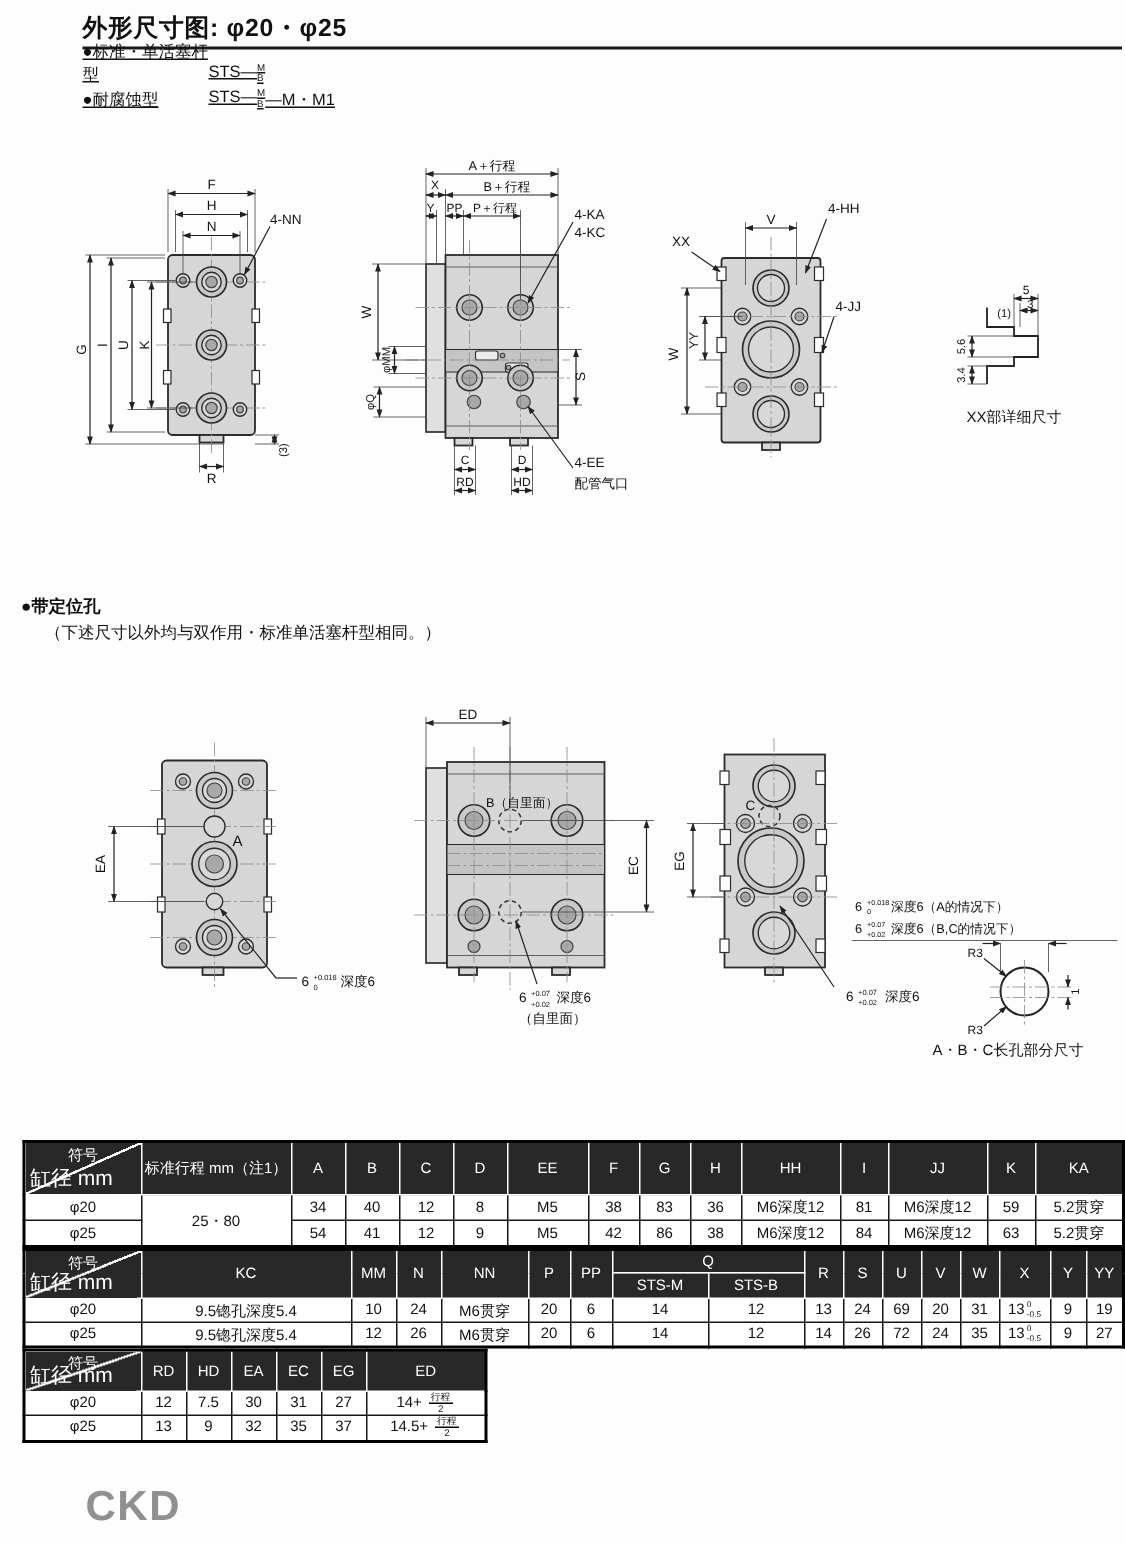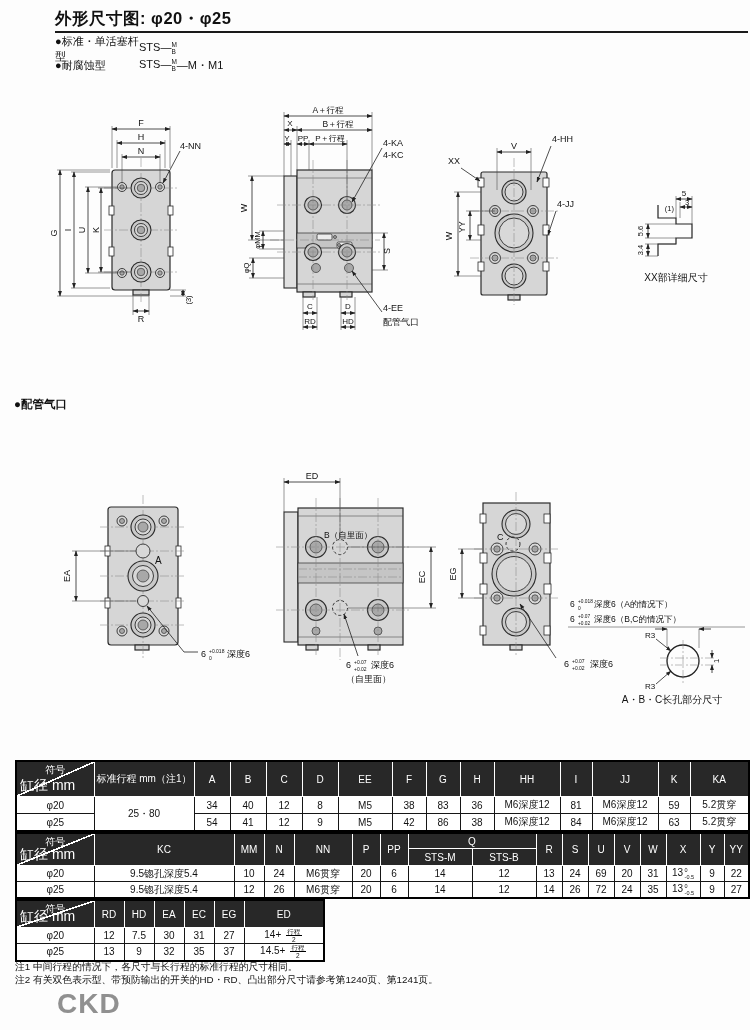--- a/index.html
+++ b/index.html
@@ -4,21 +4,21 @@
 <style>
   html,body{margin:0;padding:0;}
   .page{position:relative;width:750px;height:1030px;background:#fdfdfd;overflow:hidden;
         font-family:"Liberation Sans","DejaVu Sans",sans-serif;color:#111;}
   #art{position:absolute;left:0;top:0;pointer-events:none;}
   #art text{font-family:"Liberation Sans","DejaVu Sans",sans-serif;fill:#111;}
 
   .title{position:absolute;left:55px;top:8px;font-size:16.5px;font-weight:bold;letter-spacing:.5px;}
   .rule{position:absolute;left:55px;top:31px;width:693px;height:2px;background:#1a1a1a;}
   .models{position:absolute;left:55px;top:40px;}
-  .model-row{display:flex;font-size:11px;height:17px;align-items:center;}
+  .model-row{display:flex;font-size:11px;height:17px;align-items:flex-end;text-decoration:underline;}
   .model-label{width:84px;}
   .code{display:flex;align-items:flex-start;}
   .frac{display:inline-flex;flex-direction:column;font-size:6.5px;line-height:1.05;margin-top:1px;}
 
   .sec2{position:absolute;left:14px;top:397px;font-size:11.5px;font-weight:bold;}
   .sec2sub{position:absolute;left:30px;top:414px;font-size:11px;}
 
   .tables{position:absolute;left:15px;top:760px;}
   table{border-collapse:collapse;table-layout:fixed;background:#fff;border:2px solid #000;}
   th{background:#282828;color:#fff;border:1.5px solid #fff;font-weight:normal;font-size:10px;padding:0;margin-top:41px;}
@@ -390,21 +390,22 @@
         <span>STS—</span>
         <span class="frac">
           <span>M</span>
           <span>B</span>
         </span>
         <span>—M・M1</span>
       </span>
     </div>
   </div>
 
-  <div class="sec2">●配管气口</div>
+  <div class="sec2">●带定位孔</div>
+  <div class="sec2sub">（下述尺寸以外均与双作用・标准单活塞杆型相同。）</div>
 
   <div class="tables">
 
     <table id="t1">
       <colgroup>
         <col style="width:78px">
           <col style="width:100px">
           <col style="width:36px">
           <col style="width:36px">
         <col style="width:36px">
@@ -541,21 +542,21 @@
           <td>69</td>
           <td>20</td>
           <td>31</td>
           <td>
             <span>13</span><span class="tolstack">
                 <span>0</span>
                 <span>-0.5</span>
               </span>
           </td>
           <td>9</td>
-          <td>22</td>
+          <td>19</td>
         </tr>
         <tr>
           <td>φ25</td>
           <td>9.5锪孔深度5.4</td>
           <td>12</td>
           <td>26</td>
           <td>M6贯穿</td>
           <td>20</td>
           <td>6</td>
           <td>14</td>
@@ -627,20 +628,16 @@
             <span>14.5+</span><span class="edfrac">
                 <span class="ednum">行程</span>
                 <span class="edden">2</span>
               </span>
           </td>
         </tr>
       </tbody>
     </table>
   </div>
 
-  <div class="notes">
-    <div>注1  中间行程的情况下，各尺寸与长行程的标准行程的尺寸相同。</div>
-    <div>注2  有关双色表示型、带预防输出的开关的HD・RD、凸出部分尺寸请参考第1240页、第1241页。</div>
-  </div>
 
   <div class="logo">CKD</div>
 
 </div>
 
 </body></html>

